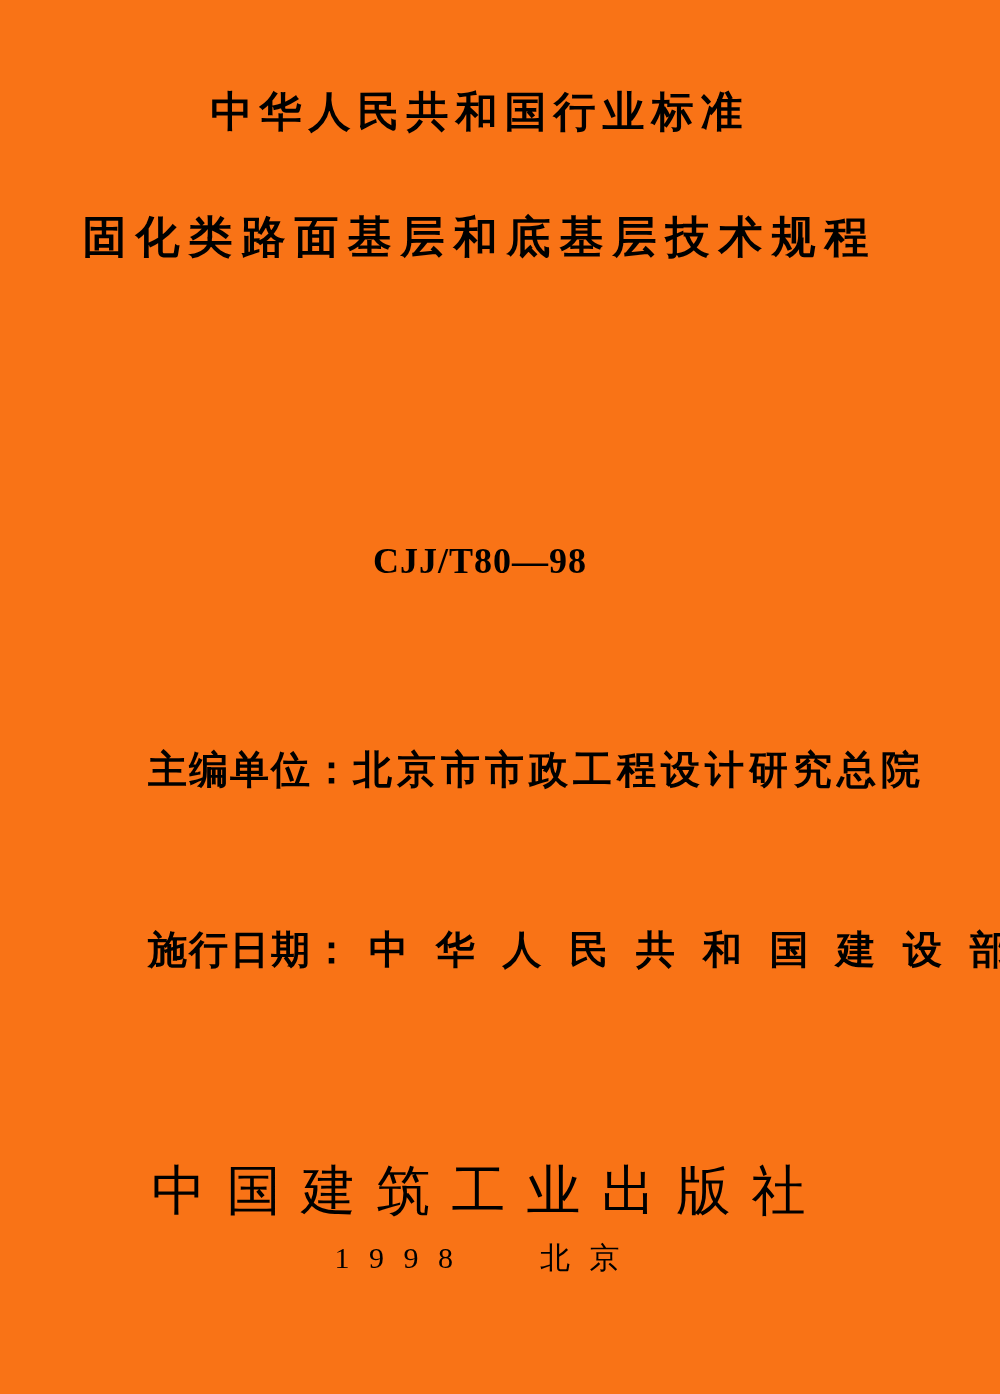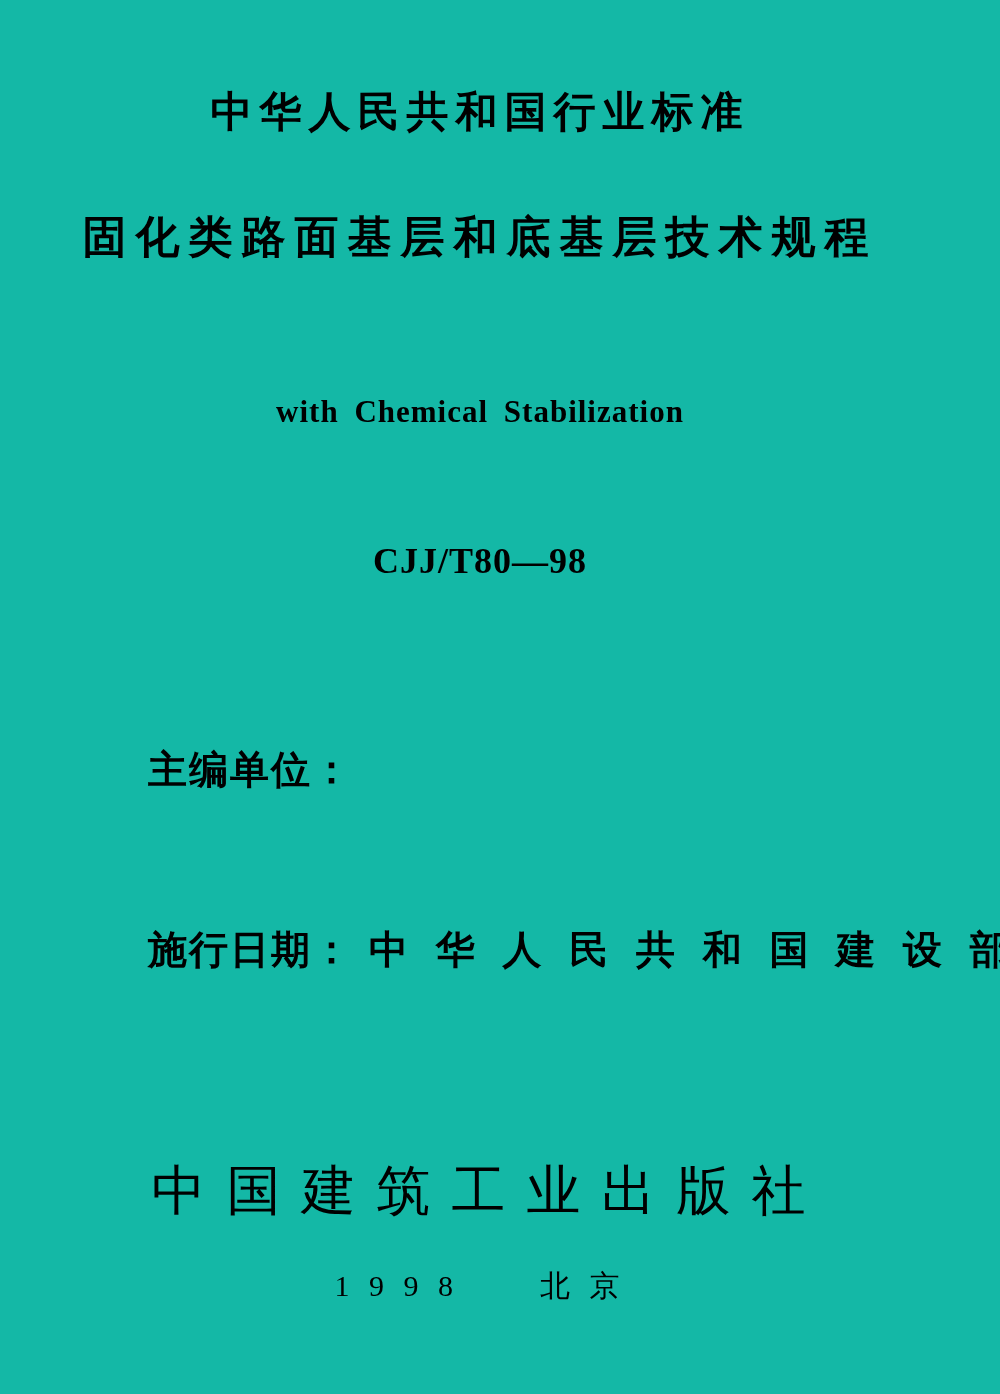--- a/index.html
+++ b/index.html
@@ -4,21 +4,21 @@
 <style>
   html, body {
     margin: 0;
     padding: 0;
     background: #ffffff;
   }
   .page {
     position: relative;
     width: 1000px;
     height: 1394px;
-    background: #14b8a6;
+    background: #f97316;
     overflow: hidden;
     font-family: "Liberation Serif", "DejaVu Serif", serif;
     color: #000000;
   }
   .line {
     position: absolute;
     left: 0;
     width: 960px;           
     text-align: center;
     white-space: pre;       
@@ -76,40 +76,39 @@
     top: 1155px;
     font-family: "Liberation Sans", "DejaVu Sans", sans-serif;
     font-weight: normal;
     font-size: 54px;
     letter-spacing: 3px;
   }
   .year-city {
     top: 1238px;
     font-size: 30px;
     letter-spacing: 6px;
-    margin-top: 28px;
   }
 </style>
 </head>
 <body>
 
 <div class="page">
 
   <div class="line standard-label">中华人民共和国行业标准</div>
 
   <div class="line title-cn">固化类路面基层和底基层技术规程</div>
 
 
-  <div class="line title-en-2">with Chemical Stabilization</div>
 
   <div class="line standard-code">CJJ/T80—98</div>
 
   <div class="info-block">
     <div class="info-row">
       <span class="info-label">主编单位：</span>
+      <span class="info-value-editor">北京市市政工程设计研究总院</span>
     </div>
     <div class="info-row">
       <span class="info-label">施行日期：</span>
       <span class="info-value-approver">中 华 人 民 共 和 国 建 设 部</span>
     </div>
   </div>
 
   <div class="line publisher">中 国 建 筑 工 业 出 版 社</div>
 
   <div class="line year-city">1 9 9 8      北 京</div>

